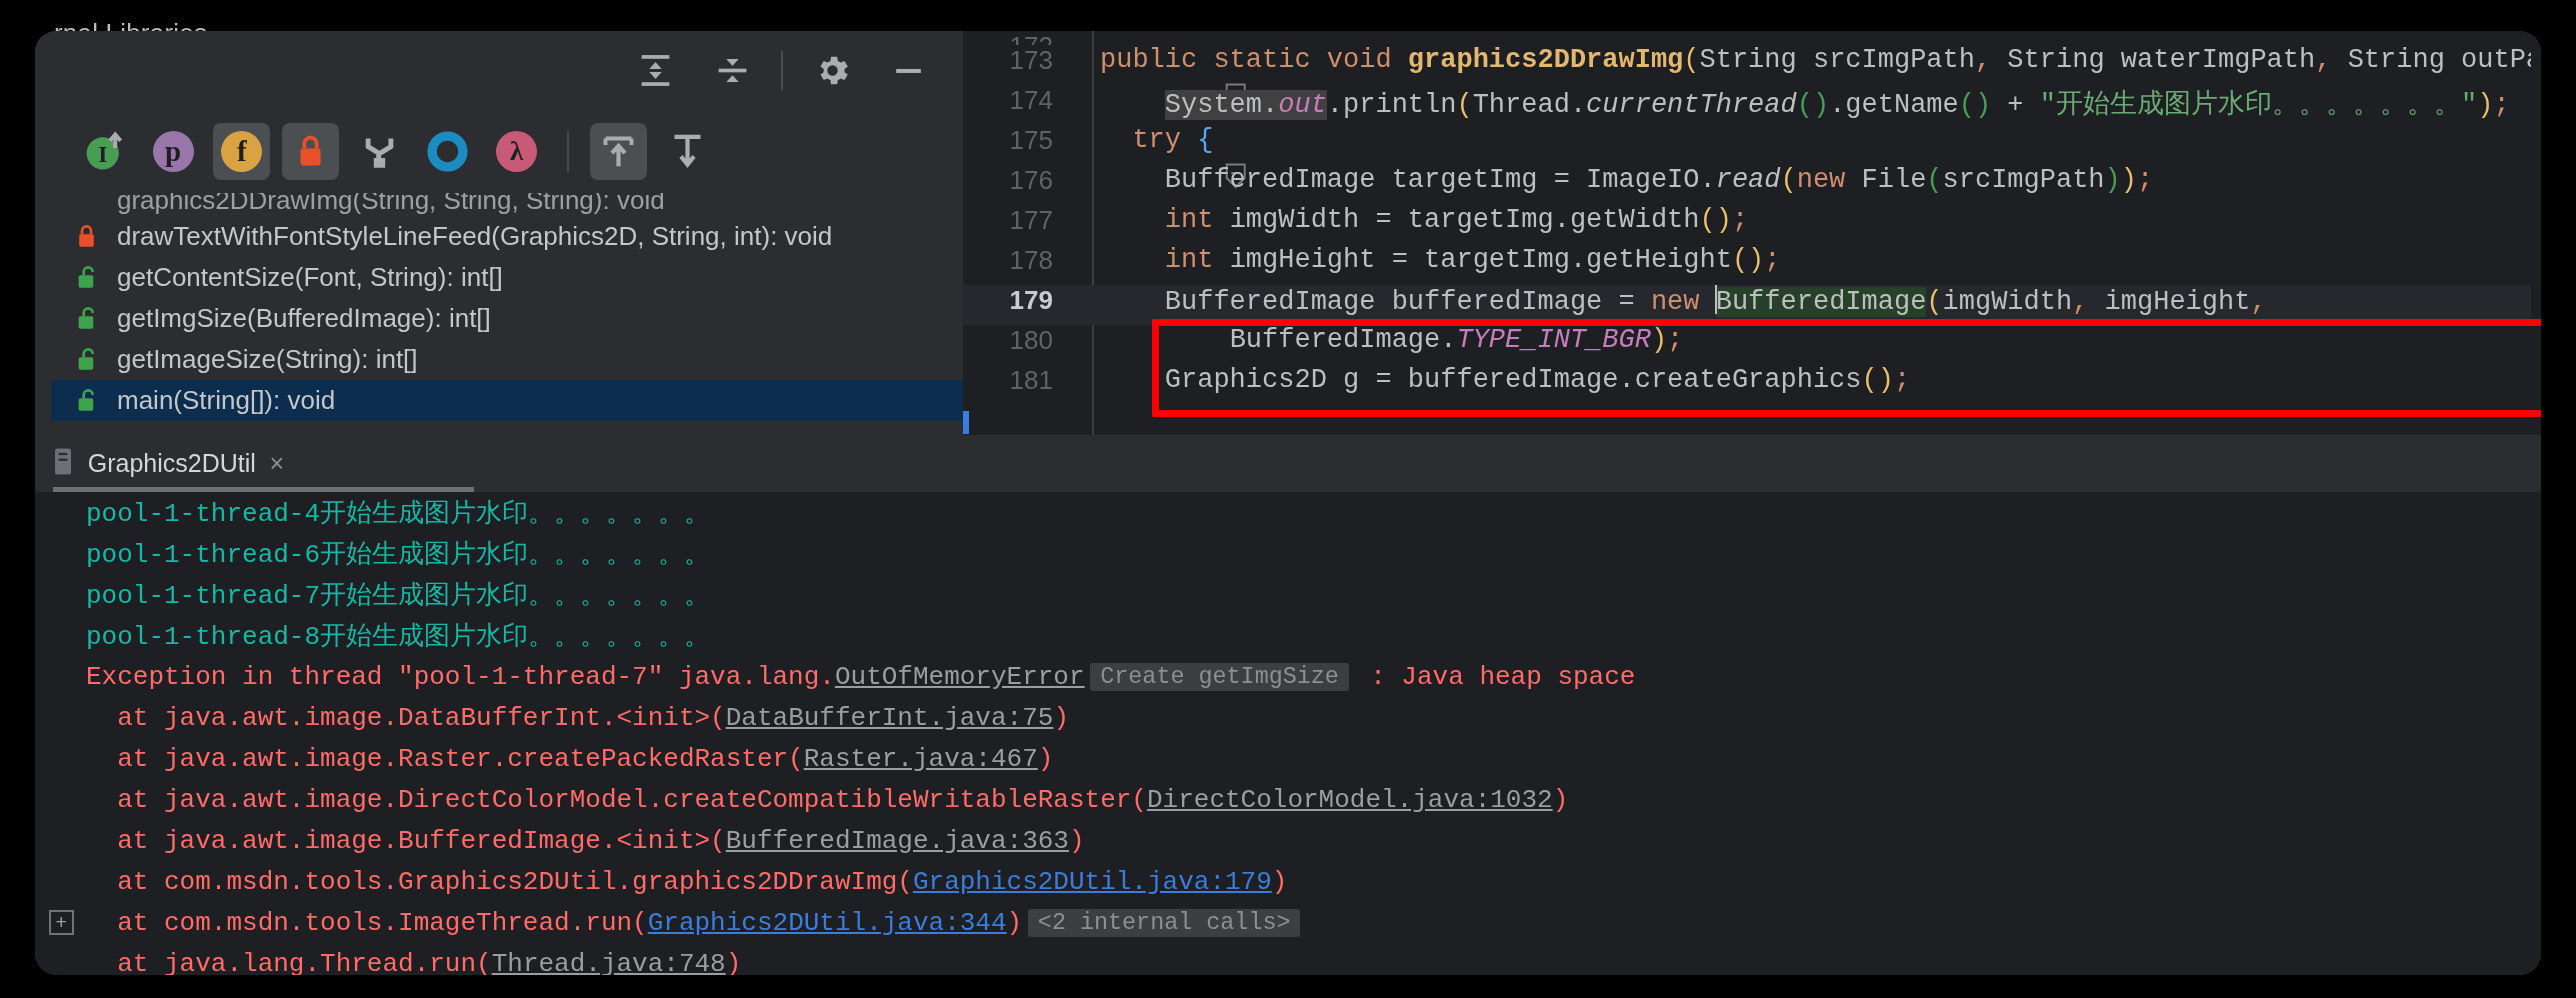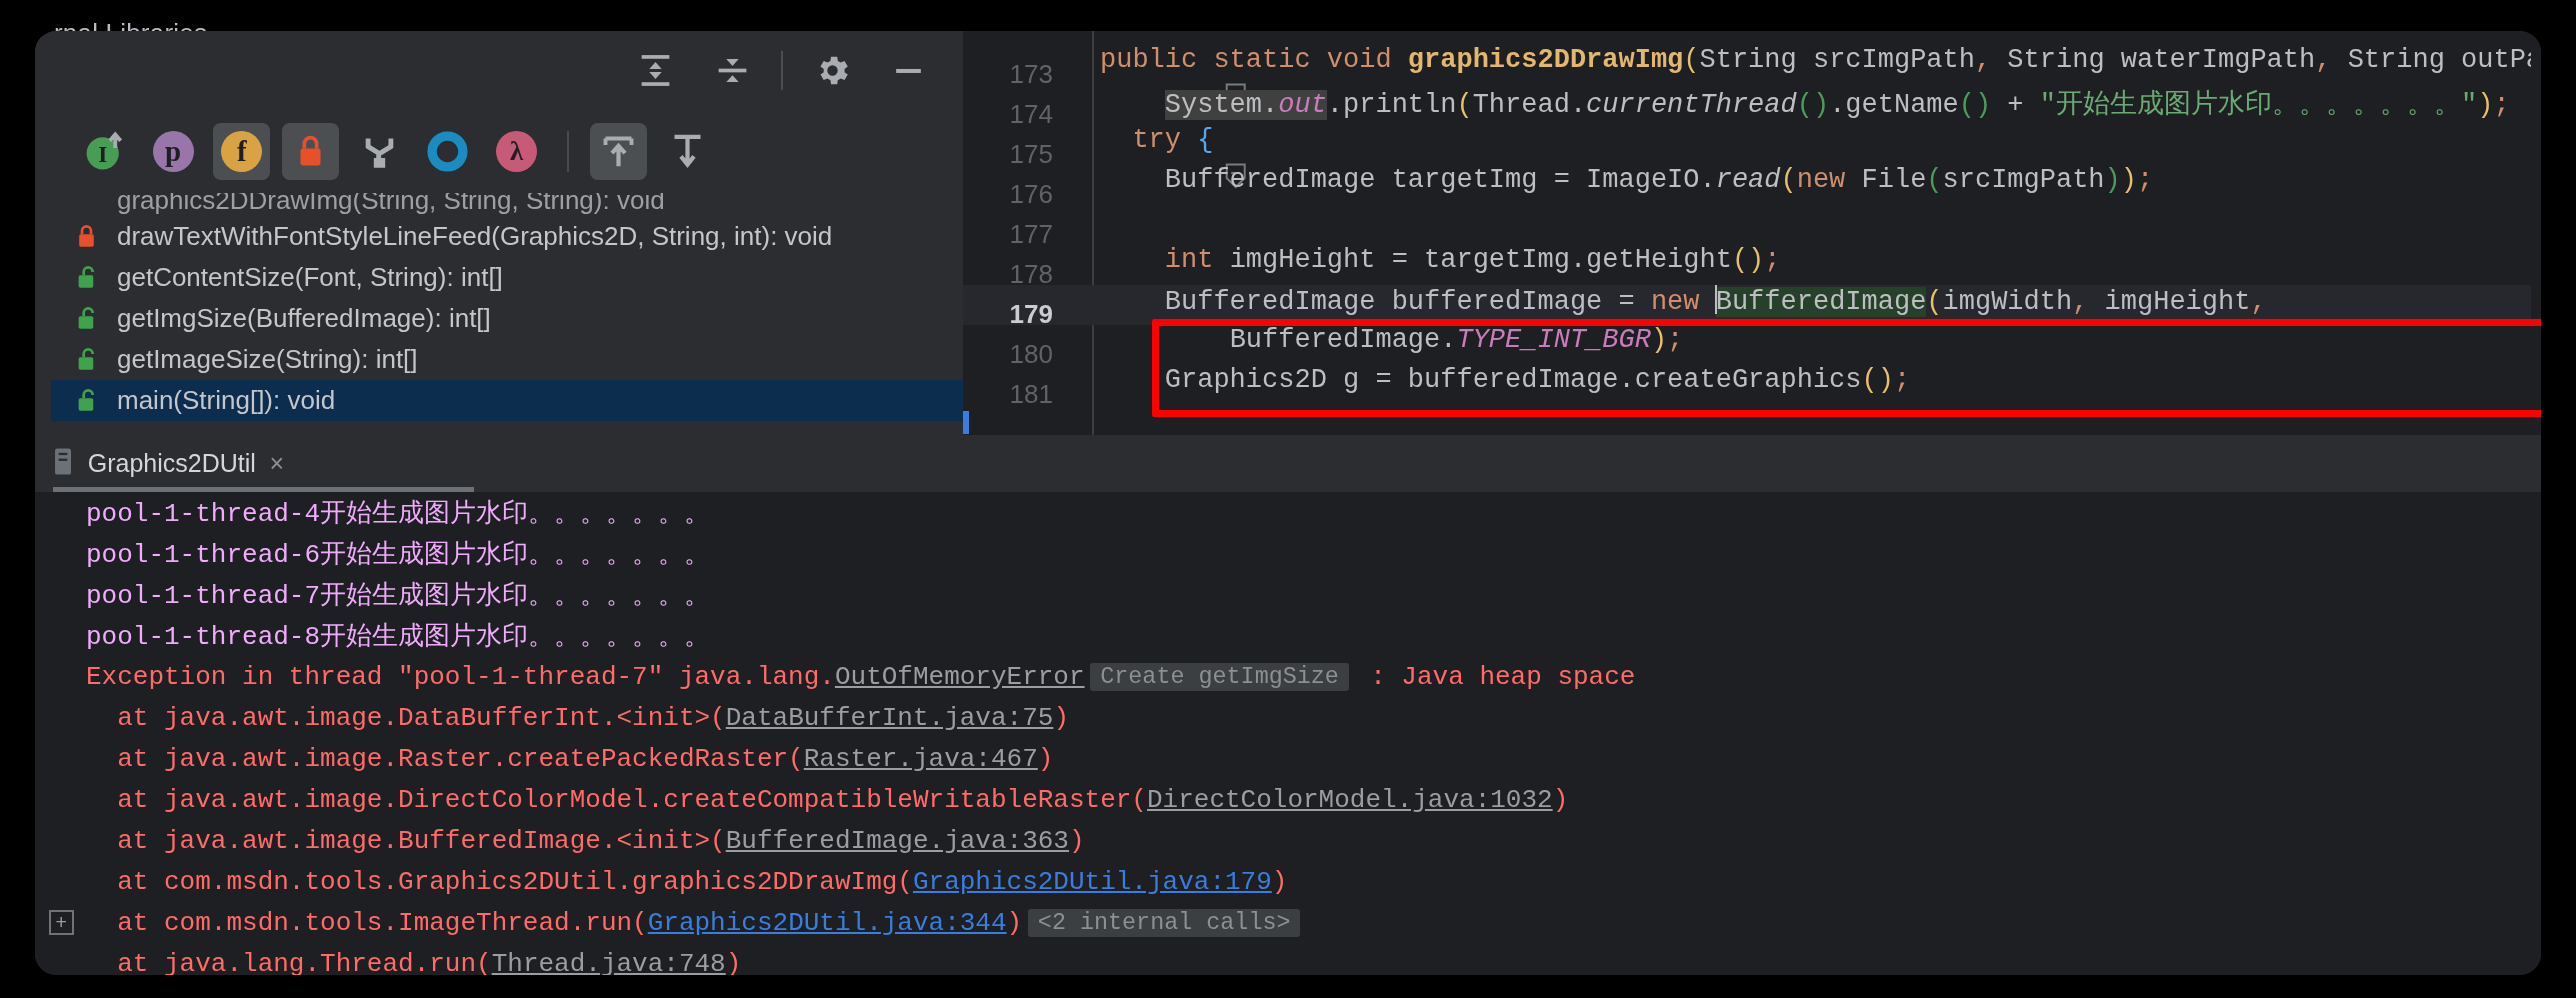--- a/index.html
+++ b/index.html
@@ -83,21 +83,21 @@
   
   .console {
     position:absolute; left:0; top:461px; width:2506px; height:483px;
     background:#1e1f22; overflow:hidden;
   }
   .cline {
     position:relative; height:41px; display:flex; align-items:center;
     font-family:"Liberation Mono", monospace; font-size:26px; white-space:pre;
     padding-left:51px;
   }
-  .c-white { color:#f0abfc; }
+  .c-white { color:#14b8a6; }
   .c-red  { color:#ff6b68; }
   .lnk-grey { color:#9a9da1; text-decoration:underline; }
   .lnk-blue { color:#3a7ddc; text-decoration:underline; }
   .hint-badge {
     color:#8c8f93; background:#3c3f41; border-radius:2.9px;
     padding:1px 9.8px; margin:0 5.9px; font-size:23.4px;
   }
   .gutter-plus {
     position:absolute; left:13.7px; top:7.8px; width:25px; height:25px;
     border:2px solid #6f7377; color:#9a9da1; font-size:19.5px; line-height:21.5px;
@@ -106,21 +106,21 @@
 
   
   .editor {
     position:absolute; left:928px; top:0; width:1578px; height:404px;
     background:#1e1f22; overflow:hidden;
   }
   .ed-line { position:relative; height:40px; white-space:pre;
              font-family:"Liberation Mono", monospace; font-size:27px; }
   .ed-line.current { background:#26282e; }
   .ln {
-    position:absolute; left:0; top:14px; width:90px; text-align:right;
+    position:absolute; left:0; top:0; width:90px; text-align:right;
     color:#606366; font-size:26px; font-family:"Liberation Sans", sans-serif;
   }
   .ed-line.current .ln { color:#c9ccd0; font-weight:bold; }
   .code { position:absolute; left:137px; top:0; }
   .fold {
     position:absolute; left:99px; top:8.8px; width:23.4px; height:23.4px;
     cursor:pointer;
   }
   .vline { position:absolute; left:129px; top:0; width:2px; height:100%; background:#3b3f42; }
 
@@ -331,20 +331,21 @@
         <span class="code">  <span class="kw">try</span> <span class="brace">{</span></span>
       </div>
 
       <div class="ed-line">
         <span class="ln">176</span>
         <span class="code">    <span class="typ">BufferedImage targetImg = ImageIO.</span><span class="itl">read</span><span class="paren">(</span><span class="kw">new </span><span class="typ">File</span><span class="grn">(</span><span class="typ">srcImgPath</span><span class="grn">)</span><span class="paren">)</span><span class="cma">;</span></span>
       </div>
 
       <div class="ed-line">
         <span class="ln">177</span>
+        <span class="code">    <span class="kw">int </span><span class="typ">imgWidth = targetImg.getWidth</span><span class="paren">()</span><span class="cma">;</span></span>
       </div>
 
       <div class="ed-line">
         <span class="ln">178</span>
         <span class="code">    <span class="kw">int </span><span class="typ">imgHeight = targetImg.getHeight</span><span class="paren">()</span><span class="cma">;</span></span>
       </div>
 
       <div class="ed-line current">
         <span class="ln">179</span>
         <span class="code">    <span class="typ">BufferedImage bufferedImage = </span><span class="kw">new </span><span class="hl-ident"><span class="caret"></span><span class="typ">BufferedImage</span></span><span class="paren">(</span><span class="typ">imgWidth</span><span class="cma">,</span><span class="typ"> imgHeight</span><span class="cma">,</span></span>

